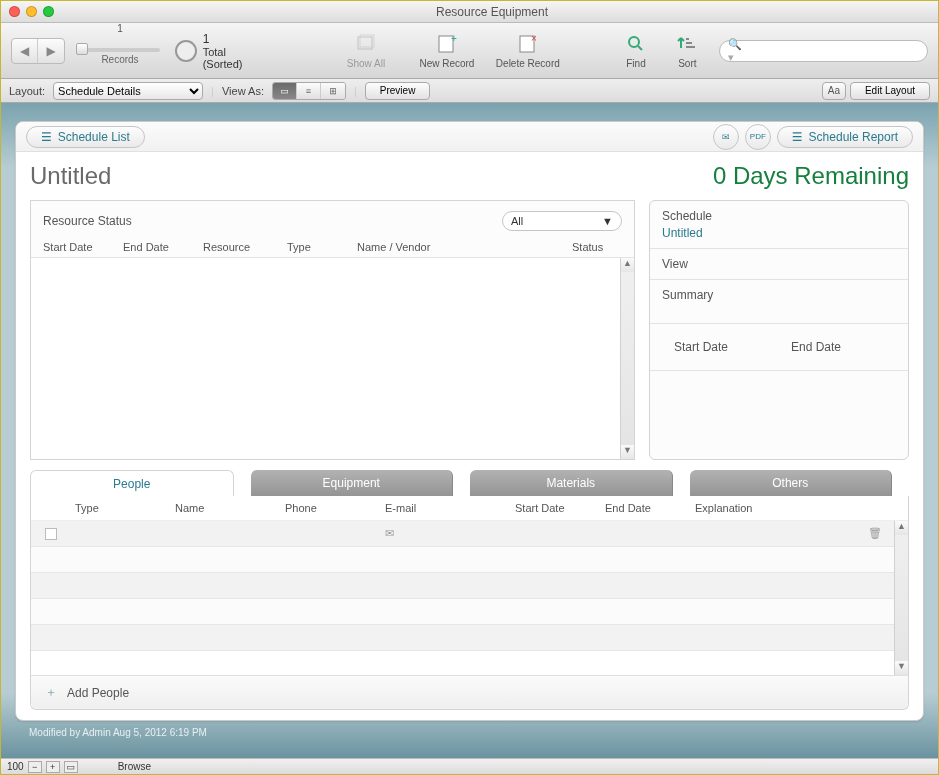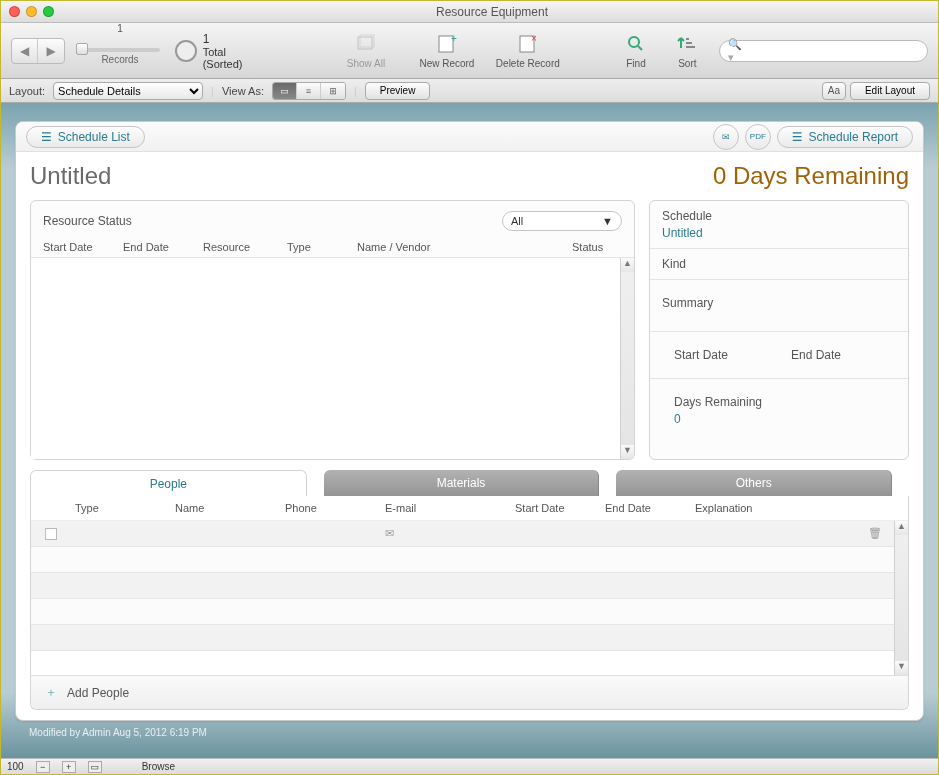--- a/index.html
+++ b/index.html
@@ -38,23 +38,23 @@
 .smallbtn { border: 1px solid #aaa; border-radius: 4px; height: 18px; padding: 0 14px; background: linear-gradient(#fdfdfd,#e2e2e2); font-size: 10px; cursor: pointer; }
 .iconbtn-sm { border: 1px solid #aaa; border-radius: 4px; height: 18px; width: 24px; background: linear-gradient(#fdfdfd,#e2e2e2); font-size: 10px; cursor: pointer; display:flex; align-items:center; justify-content:center; color:#555;}
 .canvas { position: absolute; top: 102px; left: 0; right: 0; bottom: 16px; background: linear-gradient(#7aa3af,#b8cdd3 10%,#b8cdd3 90%,#6a939f); padding: 18px 14px 8px; overflow: hidden; }
 .card { background: #fff; border: 1px solid #c9c9c9; border-radius: 8px; padding: 0; box-shadow: 0 1px 2px rgba(0,0,0,.1); }
 .maincard { height: 600px; display: flex; flex-direction: column; }
 .cardhead { height: 30px; border-bottom: 1px solid #e0e0e0; display: flex; align-items: center; padding: 0 10px; background: linear-gradient(#fbfbfb,#f1f1f1); border-radius: 8px 8px 0 0; }
 .pillbtn { border: 1px solid #c5c5c5; background: linear-gradient(#fdfdfd,#eaeaea); border-radius: 12px; height: 22px; padding: 0 14px; display: flex; align-items: center; gap: 6px; font-size: 12px; color: #2b7b8f; cursor: pointer; }
 .circlebtn { width: 26px; height: 26px; border-radius: 50%; border: 1px solid #c5c5c5; background: linear-gradient(#fdfdfd,#eaeaea); display: flex; align-items: center; justify-content: center; font-size: 9px; color: #2b7b8f; cursor: pointer; }
 .titlerow { display: flex; justify-content: space-between; align-items: center; padding: 10px 14px 4px; }
 .titlerow h1 { font-size: 24px; font-weight: normal; color: #6a6a6a; }
-.titlerow .days { font-size: 24px; color: #a16207; }
+.titlerow .days { font-size: 24px; color: #15803d; }
 .two-col { display: flex; gap: 14px; padding: 6px 14px 10px; }
-.leftpanel { flex: 1; border: 1px solid #d4d4d4; border-radius: 6px; background: #fcfcfc; display:flex; flex-direction:column; }
+.leftpanel { flex: 1; border: 1px solid #d4d4d4; border-radius: 0; background: #fcfcfc; display:flex; flex-direction:column; }
 .lp-head { display: flex; justify-content: space-between; align-items: center; padding: 10px 12px 6px; font-size: 12px; color: #555; }
 .dropdownpill { width: 120px; height: 20px; border: 1px solid #c5c5c5; border-radius: 10px; background: #fff; display: flex; align-items: center; justify-content: space-between; padding: 0 8px; font-size: 11px; color: #333; cursor: pointer; }
 .tblhdr { display: flex; padding: 4px 12px; border-bottom: 1px solid #e3e3e3; font-size: 11px; color: #555; }
 .tblhdr span { flex: 1; } .tblhdr .c1{flex:0 0 80px;} .tblhdr .c2{flex:0 0 80px;} .tblhdr .c3{flex:0 0 84px;} .tblhdr .c4{flex:0 0 70px;} .tblhdr .c5{flex:1;} .tblhdr .c6{flex:0 0 50px; }
 .tblbody { flex:1; position: relative; background: #fff; }
 .vscroll { position: absolute; right: 0; top: 0; bottom: 0; width: 14px; background: linear-gradient(#f0f0f0,#e4e4e4); border-left: 1px solid #d0d0d0; display:flex; flex-direction:column; justify-content:space-between; }
 .vscroll .ar { height: 14px; text-align: center; font-size: 9px; color: #777; background: linear-gradient(#fafafa,#e6e6e6); cursor:pointer; }
 .rightpanel { width: 260px; border: 1px solid #d4d4d4; border-radius: 6px; background: #fcfcfc; font-size: 12px; color: #555; }
 .rprow { border-bottom: 1px solid #e3e3e3; padding: 8px 12px; }
 .rprow .val { color: #2b7b8f; margin-top: 3px; font-size: 12px; }
@@ -70,21 +70,21 @@
 .tc1{flex:0 0 30px;} .tc2{flex:0 0 100px;} .tc3{flex:0 0 110px;} .tc4{flex:0 0 100px;} .tc5{flex:0 0 130px;} .tc6{flex:0 0 90px;} .tc7{flex:0 0 90px;} .tc8{flex:1;} .tc9{flex:0 0 26px;}
 .trow { display: flex; align-items: center; padding: 4px 14px; height: 26px; font-size: 11px; color: #666; background:#f2f2f2; border-bottom:1px solid #e6e6e6;}
 .trow.alt { background: #fbfbfb; }
 .trow .chk { width: 12px; height: 12px; border: 1px solid #bbb; background: #fff; }
 .trow .mail { color: #999; }
 .trow .trash { color: #999; }
 .tbody-scroll { position: relative; flex:1; }
 .addrow { border-top: 1px solid #e0e0e0; background: linear-gradient(#fafafa,#efefef); padding: 8px 14px; font-size: 12px; color: #555; display: flex; align-items: center; gap: 10px; cursor: pointer; border-radius:0 0 6px 6px;}
 .modline { font-size: 10px; color: #e6f0f2; padding: 6px 14px 0; }
 .statusbar { position: absolute; bottom: 0; left: 0; right: 0; height: 16px; background: linear-gradient(#f0f0f0,#dcdcdc); border-top: 1px solid #bbb; display: flex; align-items: center; font-size: 10px; color: #333; padding: 0 6px; }
-.statusbar .zoom { display: flex; align-items: center; gap: 12px; }
+.statusbar .zoom { display: flex; align-items: center; gap: 4px; }
 .statusbar .zbtn { width: 14px; height: 12px; border: 1px solid #aaa; background: #eee; display:flex; align-items:center; justify-content:center; font-size:9px; cursor:pointer;}
 .statusbar .mode { margin-left: 40px; }
 svg { display: block; }
 </style>
 </head>
 <body>
 
 <div class="titlebar">
   <div class="traffic">
     <div class="tl close"></div>
@@ -240,41 +240,38 @@
           </div>
         </div>
       </div>
 
       <div class="rightpanel">
         <div class="rprow">
           <div>Schedule</div>
           <div class="val">Untitled</div>
         </div>
         <div class="rprow">
-          <div>Kind</div>
-        </div>
-        <div class="rprow" style="height:44px;margin-top:8px;">
+          <div>View</div>
+        </div>
+        <div class="rprow" style="height:44px;">
           <div>Summary</div>
         </div>
         <div class="rprow rprow2">
           <div><span>Start Date</span></div>
           <div><span>End Date</span></div>
         </div>
         <div class="rprow rprow2" style="border-bottom:none;">
-          <div>
-            <div>Days Remaining</div>
-            <div class="val">0</div>
-          </div>
         </div>
       </div>
     </div>
 
     <div class="tabsarea">
       <div class="tabs">
         <div class="tab active">People</div>
+        <div class="tab">Equipment</div>
         <div class="tab">Materials</div>
         <div class="tab">Others</div>
       </div>
       <div class="tabbody">
         <div class="thdr">
           <span class="tc1"></span>
           <span class="tc2">Type</span>
           <span class="tc3">Name</span>
           <span class="tc4">Phone</span>
           <span class="tc5">E-mail</span>

